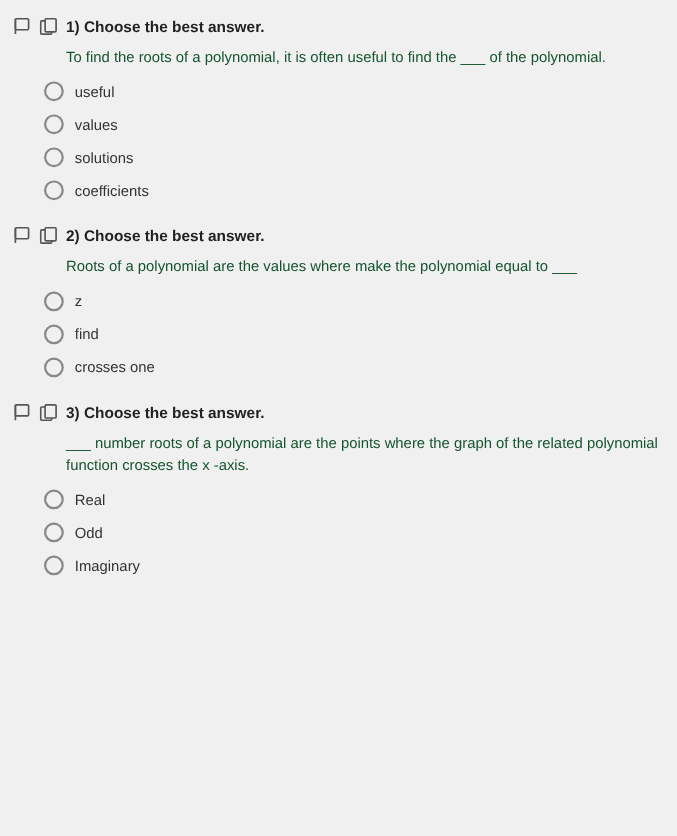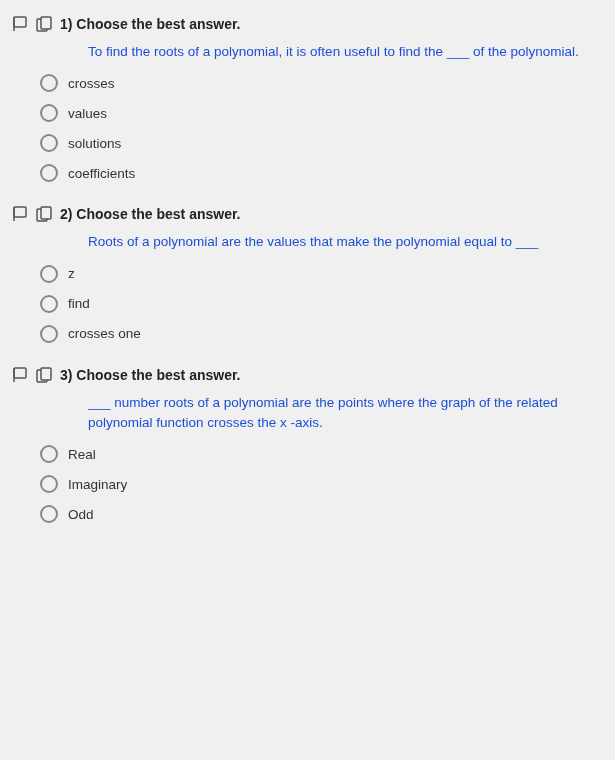--- a/index.html
+++ b/index.html
@@ -47,25 +47,25 @@
       margin-right: 6px;
       flex-shrink: 0;
     }
 
     .question-label {
       font-weight: bold;
       font-size: 14px;
     }
 
     .question-text {
-      margin-left: 76px;
+      margin-left: 48px;
       margin-bottom: 12px;
       font-size: 13.5px;
       line-height: 1.5;
-      color: #1d4ed8;
+      color: #14532d;
     }
 
     .options-list {
       list-style: none;
       margin-left: 28px;
     }
 
     .option-item {
       display: flex;
       align-items: center;
@@ -110,21 +110,21 @@
           <rect x="5" y="1" width="10" height="12" rx="1" stroke="#555" stroke-width="1.5" fill="#f0f0f0"></rect>
         </svg>
       </span>
       <span class="question-label">1)</span>&nbsp;
       <span class="question-label">Choose the best answer.</span>
     </div>
     <div class="question-text">To find the roots of a polynomial, it is often useful to find the ___ of the polynomial.</div>
     <ul class="options-list">
       <li class="option-item">
         <span class="radio-circle"></span>
-        <span>crosses</span>
+        <span>useful</span>
       </li>
       <li class="option-item">
         <span class="radio-circle"></span>
         <span>values</span>
       </li>
       <li class="option-item">
         <span class="radio-circle"></span>
         <span>solutions</span>
       </li>
       <li class="option-item">
@@ -144,21 +144,21 @@
       </span>
       <span class="icon-copy">
         <svg viewBox="0 0 16 16" fill="none" xmlns="http://www.w3.org/2000/svg">
           <rect x="1" y="3" width="10" height="12" rx="1" stroke="#555" stroke-width="1.5" fill="none"></rect>
           <rect x="5" y="1" width="10" height="12" rx="1" stroke="#555" stroke-width="1.5" fill="#f0f0f0"></rect>
         </svg>
       </span>
       <span class="question-label">2)</span>&nbsp;
       <span class="question-label">Choose the best answer.</span>
     </div>
-    <div class="question-text">Roots of a polynomial are the values that make the polynomial equal to ___</div>
+    <div class="question-text">Roots of a polynomial are the values where make the polynomial equal to ___</div>
     <ul class="options-list">
       <li class="option-item">
         <span class="radio-circle"></span>
         <span>z</span>
       </li>
       <li class="option-item">
         <span class="radio-circle"></span>
         <span>find</span>
       </li>
       <li class="option-item">
@@ -186,22 +186,22 @@
       <span class="question-label">Choose the best answer.</span>
     </div>
     <div class="question-text">___ number roots of a polynomial are the points where the graph of the related polynomial function crosses the x -axis.</div>
     <ul class="options-list">
       <li class="option-item">
         <span class="radio-circle"></span>
         <span>Real</span>
       </li>
       <li class="option-item">
         <span class="radio-circle"></span>
+        <span>Odd</span>
+      </li>
+      <li class="option-item">
+        <span class="radio-circle"></span>
         <span>Imaginary</span>
-      </li>
-      <li class="option-item">
-        <span class="radio-circle"></span>
-        <span>Odd</span>
       </li>
     </ul>
   </div>
 
 </div>
 
 </body></html>

